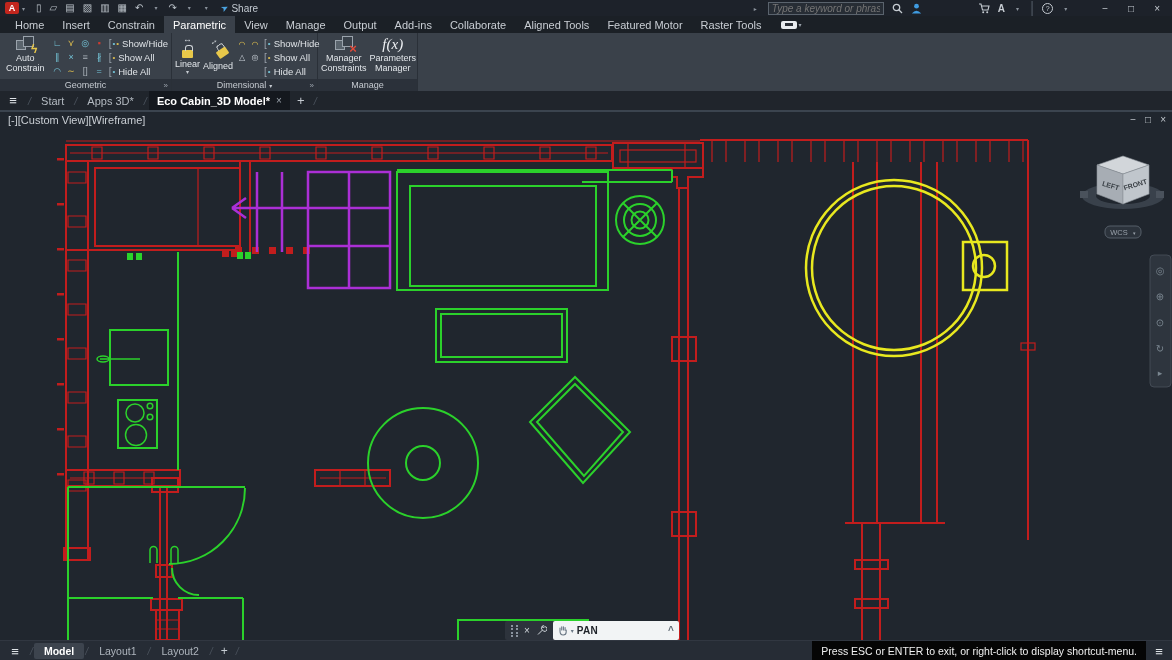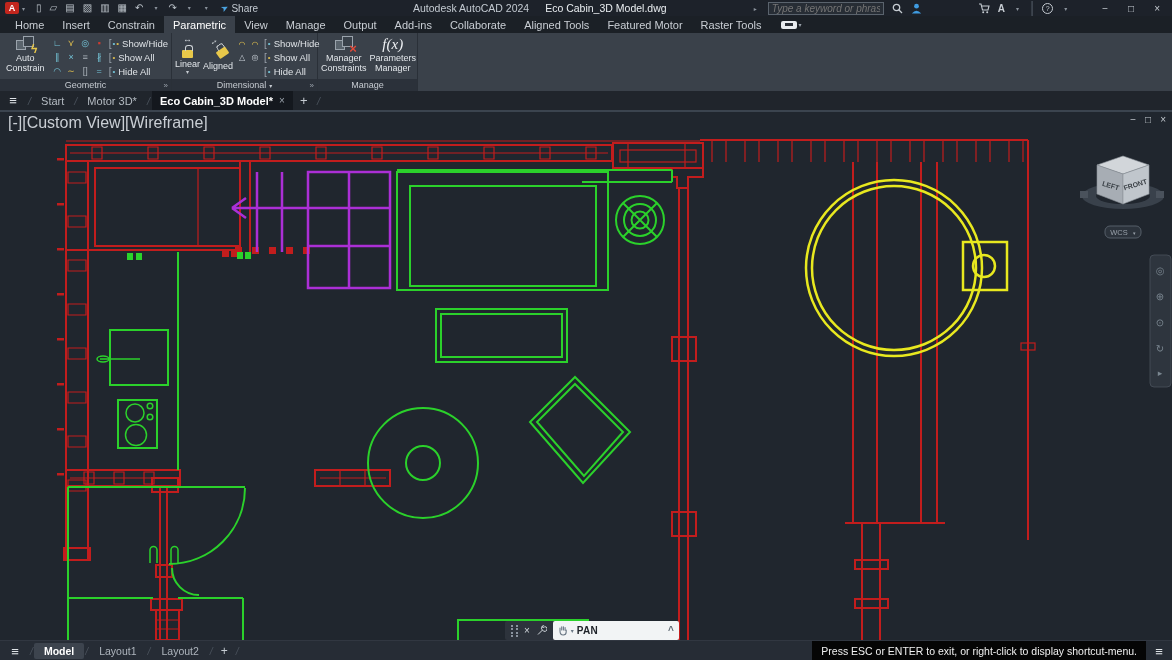--- a/index.html
+++ b/index.html
@@ -62,21 +62,21 @@
   
   .filetabs{height:19px;background:#20252c;display:flex;align-items:stretch;font-size:11px;color:#b4bbc2;border-bottom:2px solid #3b444f}
   .ft-menu{width:26px;display:flex;align-items:center;justify-content:center;font-size:13px;color:#dfe3e7}
   .ft-sep{color:#4a525c;display:flex;align-items:center;font-style:italic;padding:0 2px}
   .ft{padding:6px 8px;display:flex;align-items:center;gap:6px}
   .ft.active{background:#14181e;color:#fff;font-weight:bold}
   .ft .x{color:#9aa2ab;font-weight:normal;font-size:10px}
   .ft-plus{width:22px;display:flex;align-items:center;justify-content:center;color:#c6ccd2;font-size:13px}
   
   .canvas{position:relative;width:1172px;height:528px;background:#20262e;overflow:hidden}
-  .vplabel{position:absolute;left:8px;top:2px;font-size:16px;color:#c9ced4;z-index:3}
+  .vplabel{position:absolute;left:8px;top:2px;font-size:11px;color:#c9ced4;z-index:3}
   .dwinctl{position:absolute;right:6px;top:2px;font-size:10px;color:#c3c9cf;z-index:3;display:flex;gap:9px}
   svg.drawing{position:absolute;left:0;top:0}
   .r{stroke:#c21d1d;fill:none;stroke-width:2}
   .rt{stroke:#c21d1d;fill:none;stroke-width:1.2}
   .rf{fill:#c21d1d;stroke:none}
   .g{stroke:#2bd12b;fill:none;stroke-width:2}
   .g1{stroke:#2bd12b;fill:none;stroke-width:1.5}
   .gf{fill:#2bd12b;stroke:none}
   .m{stroke:#ab2fd6;fill:none;stroke-width:2.5}
   .y{stroke:#e8e81f;fill:none;stroke-width:2.5}
@@ -115,24 +115,20 @@
     <span>▦</span>
     <span>↶</span>
     <span class="tcaret">▾</span>
     <span>↷</span>
     <span class="tcaret">▾</span>
     <span class="tcaret">▾</span>
   </div>
   <div class="share">
     <span class="plane">➤</span>
     <span>Share</span>
-  </div>
-  <div class="title">
-    <span class="app">Autodesk AutoCAD 2024</span>
-    <span class="file">Eco Cabin_3D Model.dwg</span>
   </div>
   <div class="tb-right">
     <span class="tcaret">▸</span>
     <div class="search">
       <input placeholder="Type a keyword or phrase" style="">
     </div>
     <svg width="11" height="11" viewBox="0 0 11 11">
         <circle cx="4.5" cy="4.5" r="3.2" stroke="#c6ccd2" fill="none" stroke-width="1.3"></circle>
         <line x1="7" y1="7" x2="10" y2="10" stroke="#c6ccd2" stroke-width="1.3"></line>
       </svg>
@@ -297,21 +293,21 @@
 </div>
 
 <div class="filetabs">
   <div class="ft-menu">≡</div>
   <span class="ft-sep">/</span>
   <div class="ft">
       <span>Start</span>
     </div>
   <span class="ft-sep">/</span>
   <div class="ft">
-      <span>Motor 3D*</span>
+      <span>Apps 3D*</span>
     </div>
   <span class="ft-sep">/</span>
   <div class="ft active">
     <span>Eco Cabin_3D Model*</span>
     <span class="x">×</span>
   </div>
   <div class="ft-plus">+</div>
   <span class="ft-sep">/</span>
 </div>
 

